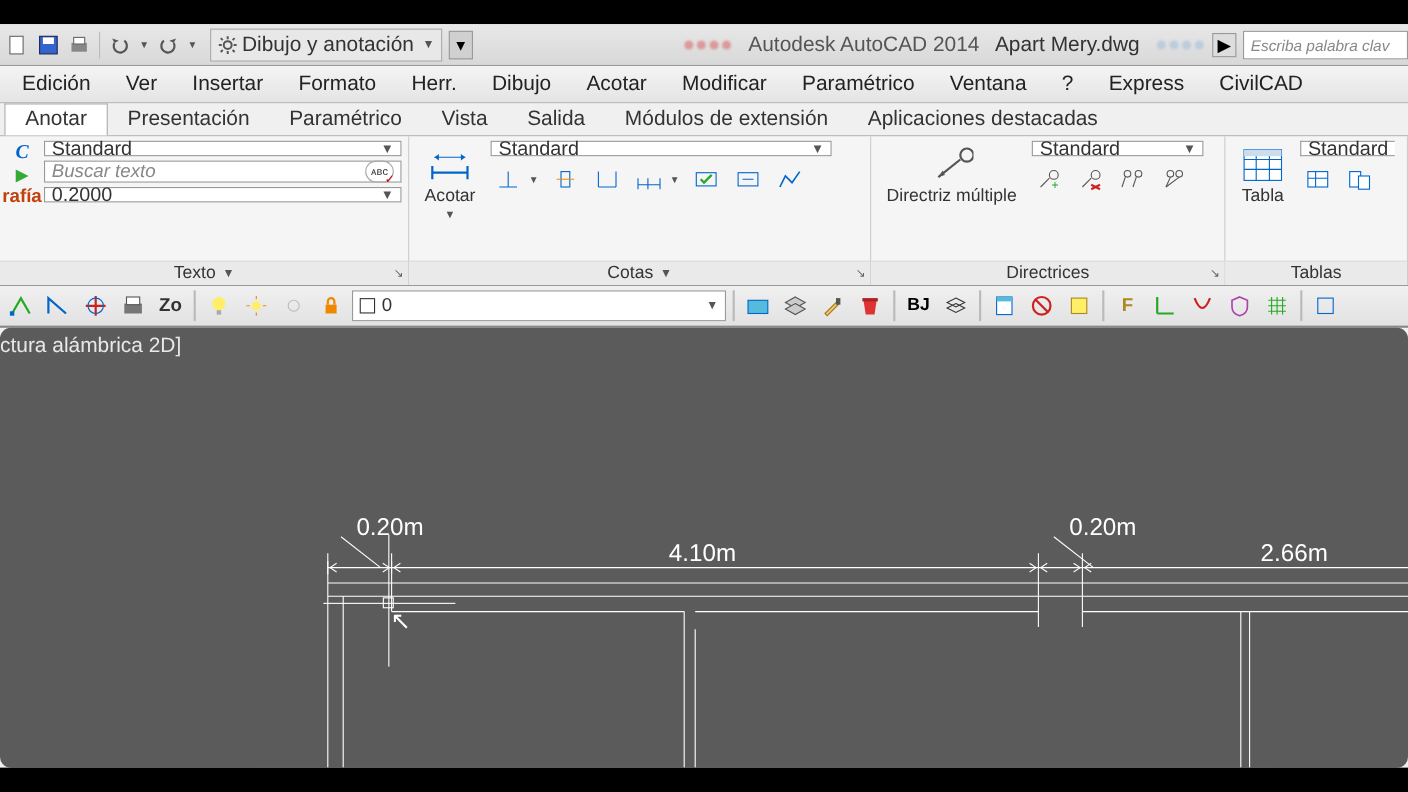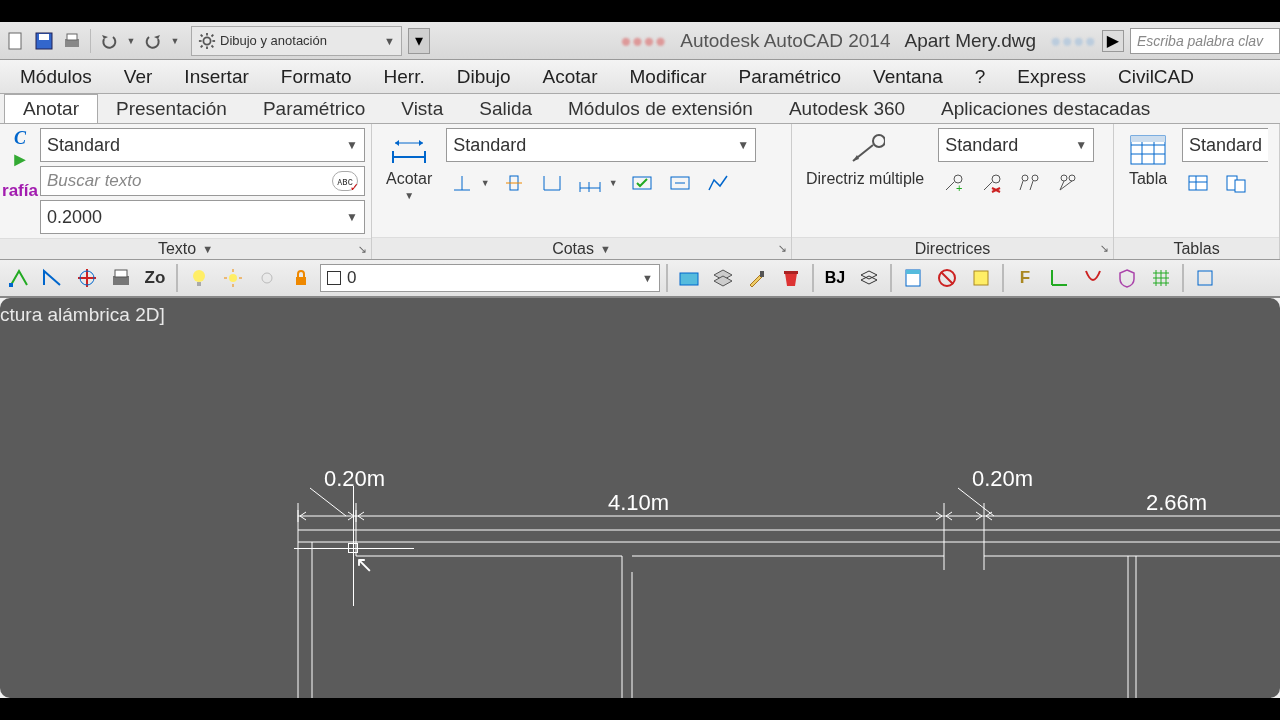--- a/index.html
+++ b/index.html
@@ -10,21 +10,21 @@
 
 .app { background: #f0f0f0; }
 
 
 .titlebar { height: 38px; background: linear-gradient(#e8e8e8,#d8d8d8); display: flex; align-items: center; border-bottom: 1px solid #999; }
 .qat { display: flex; align-items: center; gap: 4px; padding: 0 4px; }
 .qat-btn { width: 24px; height: 24px; display:flex; align-items:center; justify-content:center; color:#555; }
 .qat-sep { width:1px; height:24px; background:#bbb; margin:0 2px; }
 .workspace-dd { display:flex; align-items:center; gap:4px; background:#e8e8e8; border:1px solid #aaa; padding:2px 6px; height:30px; margin-left:6px;}
 .workspace-dd .gear { width:18px; height:18px; }
-.workspace-txt { font-size: 13px; color:#333; min-width: 160px; }
+.workspace-txt { font-size: 19px; color:#333; min-width: 160px; }
 .workspace-arrow { width:22px; height:26px; background:#d0d0d0; border:1px solid #999; display:flex; align-items:center; justify-content:center; margin-left:6px;}
 .title-center { flex:1; text-align:center; font-size:19px; color:#444; display:flex; gap:14px; justify-content:flex-end; align-items:center;}
 .title-product { color:#555; }
 .title-file { color:#333; }
 .title-nav { width:22px; height:22px; background:#ddd; border:1px solid #999; display:flex;align-items:center;justify-content:center; margin:0 6px;}
 .search-box { background:#fff; border:1px solid #999; height:26px; width:150px; padding:0 6px; font-size:14px; font-style:italic; color:#888; display:flex; align-items:center;}
 
 
 .menubar { height: 34px; background: linear-gradient(#f4f4f4,#e4e4e4); display:flex; align-items:stretch; border-bottom:1px solid #aaa; padding-left:4px;}
 .menu-item { padding: 0 16px; font-size:19px; color:#222; display:flex; align-items:center; cursor:default;}
@@ -36,29 +36,29 @@
 
 
 .ribbon { height: 136px; background:#f5f5f5; display:flex; border-bottom:1px solid #999;}
 .panel { border-right:1px solid #ccc; display:flex; flex-direction:column; }
 .panel-body { flex:1; display:flex; align-items:flex-start; padding:4px 6px; gap:6px;}
 .panel-title { height:22px; background:#eaeaea; border-top:1px solid #ddd; display:flex; align-items:center; justify-content:center; font-size:16px; color:#333; position:relative;}
 .panel-title .exp { position:absolute; right:4px; font-size:11px; color:#666;}
 .panel-title .dd { font-size:11px; margin-left:6px; color:#555;}
 
 .texto-col { display:flex; flex-direction:column; gap:4px; width:330px;}
-.dd-field { height:34px; border:1px solid #999; background:#fff; display:flex; align-items:center; padding:0 6px; font-size:18px; color:#333; justify-content:space-between;}
+.dd-field { height:14px; border:1px solid #999; background:#fff; display:flex; align-items:center; padding:0 6px; font-size:18px; color:#333; justify-content:space-between;}
 .dd-field .arrow { color:#555; font-size:12px;}
-.search-field { height:30px; border:1px solid #999; background:#fff; display:flex; align-items:center; padding:0 6px; font-size:17px; color:#888; font-style:italic; justify-content:space-between;}
+.search-field { height:20px; border:1px solid #999; background:#fff; display:flex; align-items:center; padding:0 6px; font-size:17px; color:#888; font-style:italic; justify-content:space-between;}
 .abc-icon { width:26px; height:20px; font-size:10px; font-style:normal; color:#333; border:1px solid #aaa; border-radius:10px; display:flex; align-items:center; justify-content:center; position:relative;}
 .abc-icon::after { content:"✓"; color:#c00; position:absolute; right:-2px; bottom:-4px; font-size:11px;}
 .side-icon { width:28px; display:flex; flex-direction:column; align-items:center; gap:2px; font-size:18px; font-weight:bold;}
 .side-icon .c { color:#06c; font-family:serif; font-style:italic;}
 .side-icon .play { color:#3a3; font-size:14px;}
-.rafia-label { font-size:17px; color:#a21caf; margin-top:12px;}
+.rafia-label { font-size:17px; color:#c2410c; margin-top:0;}
 
 .big-btn { display:flex; flex-direction:column; align-items:center; justify-content:center; gap:2px; padding:4px 8px; }
 .big-btn .icn { width:40px; height:36px; display:flex; align-items:center; justify-content:center;}
 .big-btn .lbl { font-size:16px; color:#333;}
 .big-btn .sm-arrow { font-size:10px; color:#555;}
 
 .small-btns { display:flex; gap:6px; align-items:center; flex-wrap:wrap; max-width:320px;}
 .sm-btn { width:32px; height:30px; border:1px solid transparent; display:flex; align-items:center; justify-content:center;}
 .sm-btn svg { width:24px; height:22px; }
 .dd-combo { display:flex; align-items:center;}
@@ -152,21 +152,21 @@
       <span class="title-file">Apart Mery.dwg</span>
       <span style="color:#bcd; filter:blur(1px);">●●●●</span>
     </div>
     <div class="title-nav">▶</div>
     <div class="search-box">
         <span>Escriba palabra clav</span>
       </div>
   </div>
 
   <div class="menubar">
-    <div class="menu-item">Módulos</div>
+    <div class="menu-item">Edición</div>
     <div class="menu-item">Ver</div>
     <div class="menu-item">Insertar</div>
     <div class="menu-item">Formato</div>
     <div class="menu-item">Herr.</div>
     <div class="menu-item">Dibujo</div>
     <div class="menu-item">Acotar</div>
     <div class="menu-item">Modificar</div>
     <div class="menu-item">Paramétrico</div>
     <div class="menu-item">Ventana</div>
     <div class="menu-item">?</div>
@@ -174,21 +174,20 @@
     <div class="menu-item">CivilCAD</div>
   </div>
 
   <div class="ribbon-tabs">
     <div class="ribbon-tab active">Anotar</div>
     <div class="ribbon-tab">Presentación</div>
     <div class="ribbon-tab">Paramétrico</div>
     <div class="ribbon-tab">Vista</div>
     <div class="ribbon-tab">Salida</div>
     <div class="ribbon-tab">Módulos de extensión</div>
-    <div class="ribbon-tab">Autodesk 360</div>
     <div class="ribbon-tab">Aplicaciones destacadas</div>
   </div>
 
   <div class="ribbon">
 
     <div class="panel" style="width:372px;">
       <div class="panel-body">
         <div class="side-icon">
           <span class="c">C</span>
           <span class="play">▶</span>

